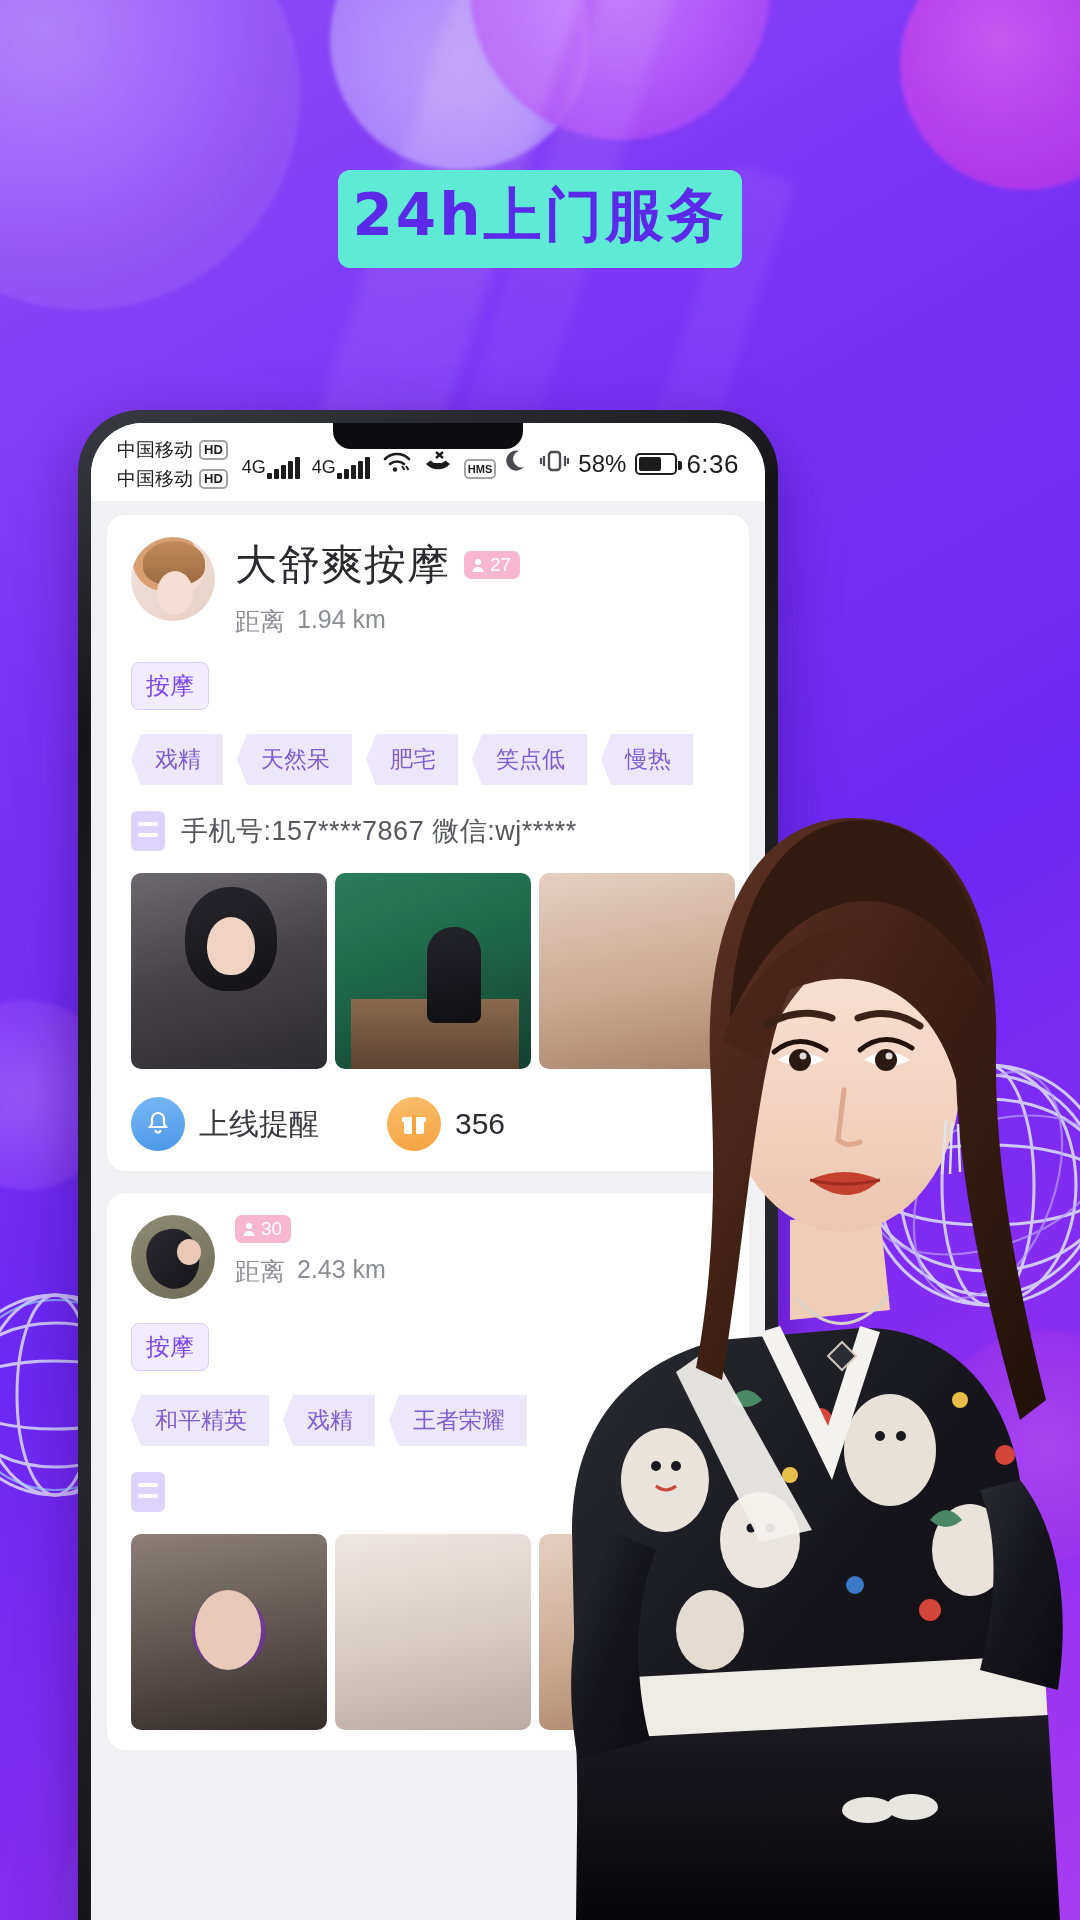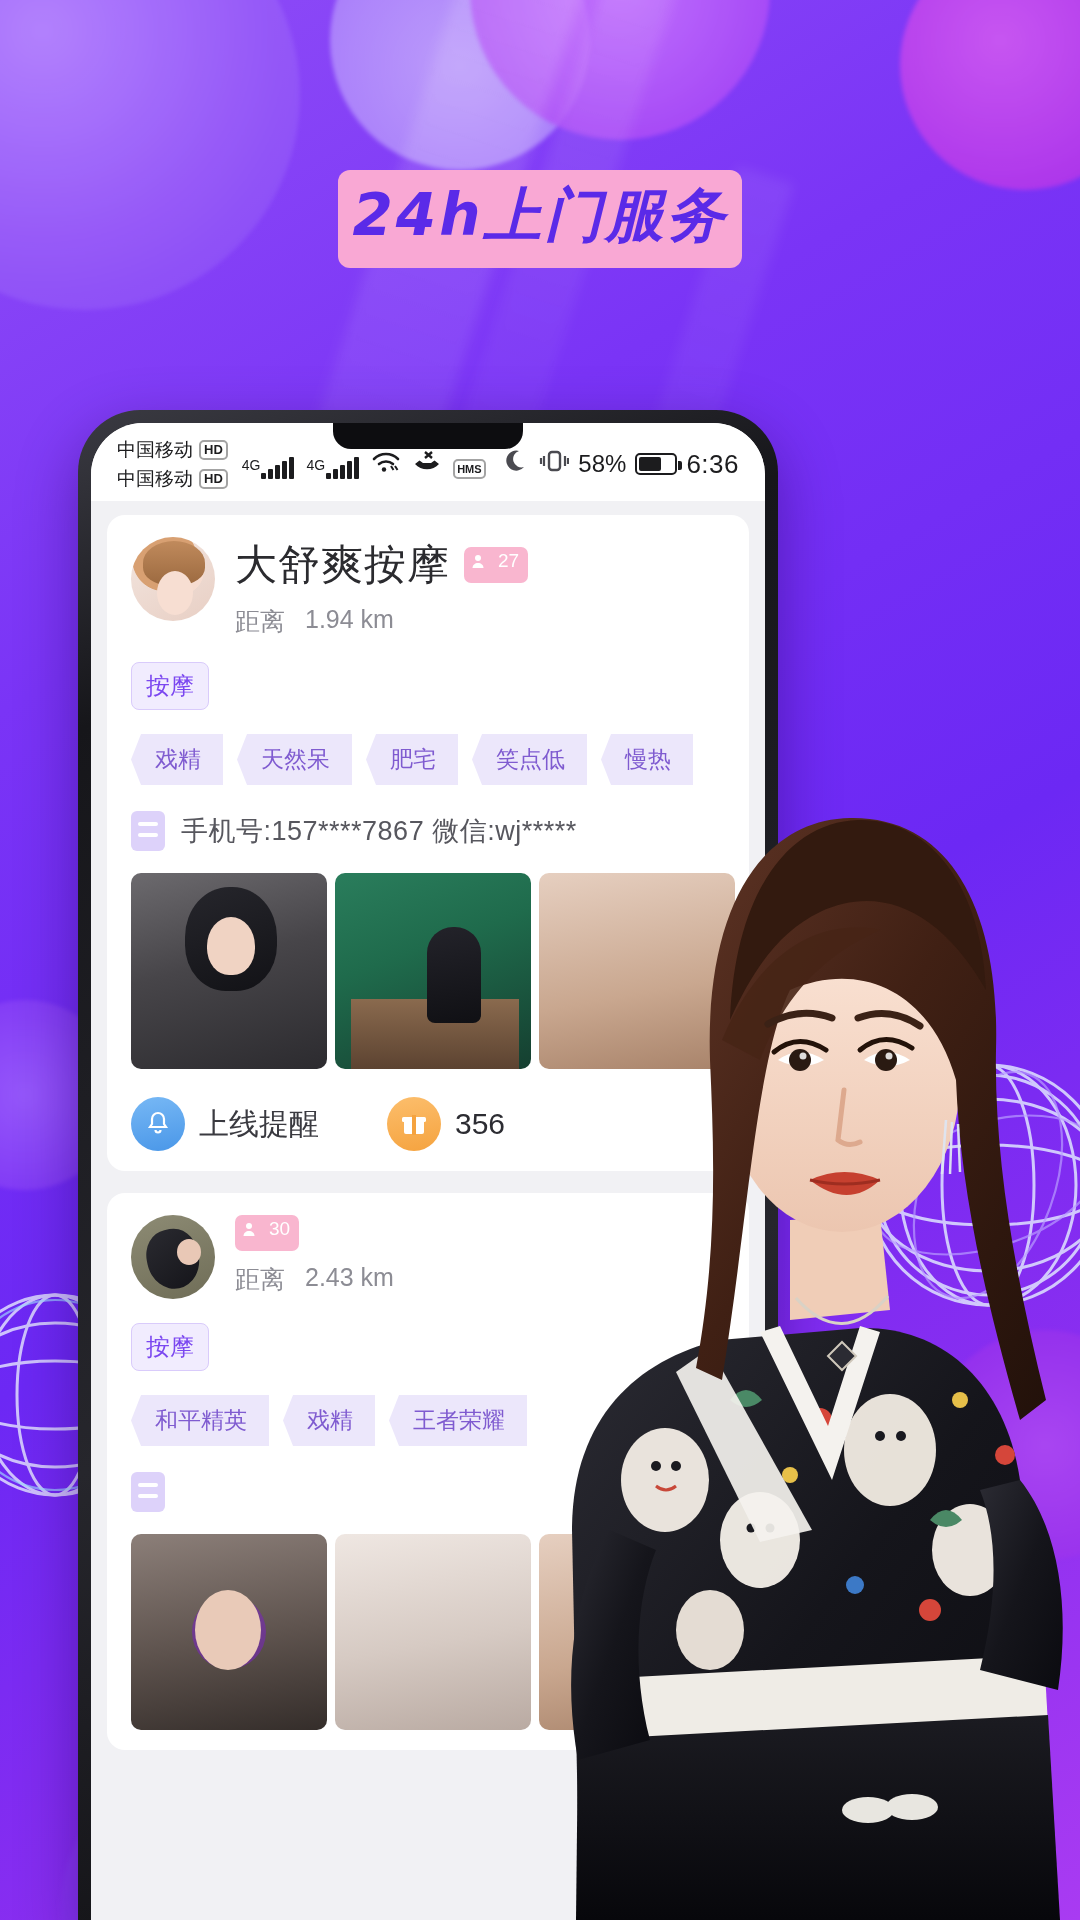--- a/index.html
+++ b/index.html
@@ -42,25 +42,24 @@
 
   
   #headline { position:absolute; top:152px; left:0; width:1080px; text-align:center; z-index:6; }
   #title {
     font-size:104px; line-height:1.02; font-weight:bold; color:#fff;
     letter-spacing:6px; font-family:"DejaVu Sans","Liberation Sans",sans-serif;
     text-shadow:0 4px 10px rgba(60,0,140,.25);
   }
   #subtitle-wrap { margin-top:18px; display:inline-block; }
   #subtitle {
-    display:inline-block; background:#f9a8d4; color:#5a2ae8;
+    display:inline-block; background:#5eead4; color:#5a2ae8;
     font-size:58px; font-weight:bold; letter-spacing:3px;
     padding:7px 14px 13px; border-radius:12px;
     font-family:"DejaVu Sans","Liberation Sans",sans-serif;
-    font-style:italic;
   }
 
   
   #phone {
     position:absolute; left:78px; top:410px; width:700px; height:1520px;
     border-radius:62px 62px 0 0;
     background:linear-gradient(160deg,#3a3a42 0%,#16161a 18%,#26262c 60%,#0d0d10 100%);
     padding:13px 13px 0 13px;
     box-shadow:0 22px 60px rgba(40,0,100,.45);
     z-index:5;
@@ -87,21 +86,21 @@
   .hd-box {
     border:2px solid #a3a3a3; border-radius:5px; font-size:13px;
     font-weight:bold; padding:0 3px; line-height:16px;
   }
   .sb-mid { display:flex; align-items:flex-end; gap:10px; margin-left:14px; }
   .sig { display:flex; align-items:flex-end; }
   .sig i { display:block; width:5px; background:#1c1c1e; margin-right:2px; border-radius:1px; }
   .sig i:nth-child(1){height:6px}  .sig i:nth-child(2){height:10px}
   .sig i:nth-child(3){height:14px} .sig i:nth-child(4){height:18px}
   .sig i:nth-child(5){height:22px}
-  .g4 { font-size:14px; align-self:flex-start; margin-right:1px; }
+  .g4 { font-size:18px; align-self:flex-start; margin-right:1px; }
   .sb-spacer { flex:1; }
   .sb-right { display:flex; align-items:center; gap:9px; font-size:24px; }
   .batt { width:42px; height:22px; border:2.5px solid #1c1c1e; border-radius:5px; position:relative; }
   .batt::after { content:""; position:absolute; right:-7px; top:6px; width:4px; height:9px;
                  background:#1c1c1e; border-radius:0 2px 2px 0; }
   .batt i { position:absolute; left:2px; top:2px; bottom:2px; width:56%; background:#1c1c1e; border-radius:2px; }
   .clock { font-size:26px; letter-spacing:.5px; }
 
   
   #tabs { background:#fff; padding:22px 30px 0 30px; display:flex; gap:52px; align-items:flex-end; }
@@ -131,24 +130,24 @@
       background:linear-gradient(150deg,#2a2a30,#15151a); border-radius:45% 45% 50% 50%;
       transform:rotate(-12deg); }
   .av2::after { content:""; position:absolute; left:46px; top:24px; width:24px; height:26px;
       background:#e9c8b6; border-radius:50%; }
 
   .head-txt { flex:1; min-width:0; }
   .shop-row { display:flex; align-items:center; gap:14px; }
   .shop-name { font-size:42px; color:#2b2b2f; font-weight:normal; letter-spacing:1px; }
   .cnt-badge {
     background:#f9b6cf; color:#fff; font-size:19px; border-radius:7px;
-    padding:3px 9px 11px 6px; display:flex; align-items:center; gap:12px; white-space:nowrap;justify-content:center;
+    padding:3px 9px 3px 6px; display:flex; align-items:center; gap:4px; white-space:nowrap;justify-content:center;
   }
   .cnt-badge svg { display:block; }
-  .dist-row { margin-top:12px; font-size:25px; color:#8c8c94; display:flex; gap:20px; }
+  .dist-row { margin-top:12px; font-size:25px; color:#8c8c94; display:flex; gap:12px; }
 
   .cat-wrap { margin-top:24px; }
   .cat-tag {
     display:inline-block; background:#f1ecfe; color:#7b47f0; border:1.5px solid #d9cbfb;
     border-radius:8px; font-size:24px; padding:7px 14px;
   }
 
   .traits { margin-top:24px; display:flex; gap:14px; overflow:hidden; }
   .trait {
     background:#ece7fb; color:#7f5bd0; font-size:23px; white-space:nowrap;

